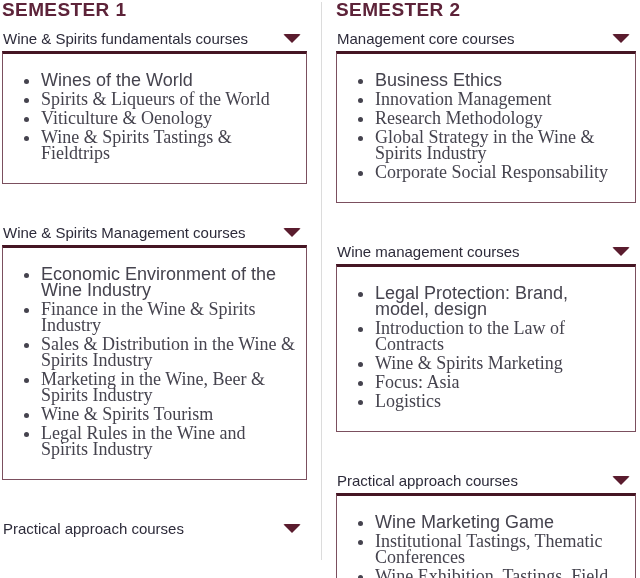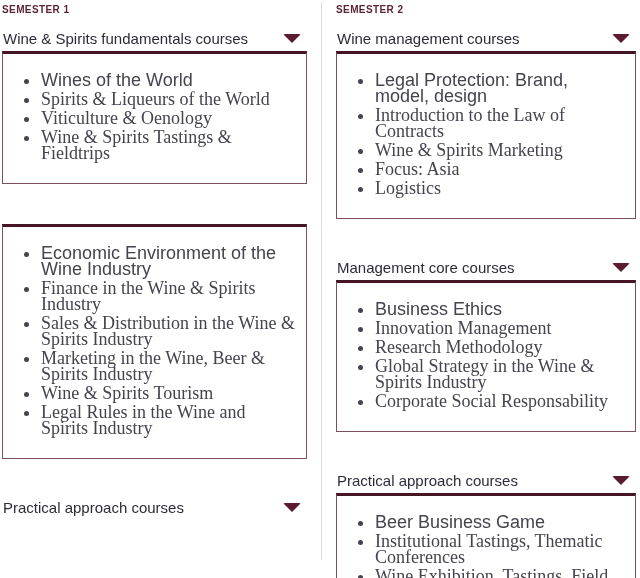--- a/index.html
+++ b/index.html
@@ -22,21 +22,21 @@
   .col-right { width: 300px; }
   .vdivider {
     flex: 0 0 1px;
     width: 1px;
     height: 558px;
     background: #dcdcdc;
     margin: 0 14px 0 14px;
   }
   .semester-title {
     color: #5d2339;
-    font-size: 10px;
+    font-size: 19px;
     font-weight: 700;
     letter-spacing: 0.4px;
     line-height: 16px;
     margin-bottom: 12px;
   }
   .section { margin-bottom: 40px; }
   .section:last-child { margin-bottom: 8px; }
   .sec-header {
     display: flex;
     align-items: center;
@@ -94,20 +94,24 @@
         <div class="sec-box">
           <ul>
             <li>Wines of the World</li>
             <li>Spirits &amp; Liqueurs of the World</li>
             <li>Viticulture &amp; Oenology</li>
             <li>Wine &amp; Spirits Tastings &amp; Fieldtrips</li>
           </ul>
         </div>
       </div>
       <div class="section">
+        <div class="sec-header">
+          <span class="sec-title">Wine &amp; Spirits Management courses</span>
+          <span class="caret"></span>
+        </div>
         <div class="sec-box">
           <ul>
             <li>Economic Environment of the Wine Industry</li>
             <li>Finance in the Wine &amp; Spirits Industry</li>
             <li>Sales &amp; Distribution in the Wine &amp; Spirits Industry</li>
             <li>Marketing in the Wine, Beer &amp; Spirits Industry</li>
             <li>Wine &amp; Spirits Tourism</li>
             <li>Legal Rules in the Wine and Spirits Industry</li>
           </ul>
         </div>
@@ -117,56 +121,56 @@
           <span class="sec-title">Practical approach courses</span>
           <span class="caret"></span>
         </div>
       </div>
     </div>
   <div class="vdivider"></div>
   <div class="column col-right">
       <div class="semester-title">SEMESTER 2</div>
       <div class="section">
         <div class="sec-header">
+          <span class="sec-title">Management core courses</span>
+          <span class="caret"></span>
+        </div>
+        <div class="sec-box">
+          <ul>
+            <li>Business Ethics</li>
+            <li>Innovation Management</li>
+            <li>Research Methodology</li>
+            <li>Global Strategy in the Wine &amp; Spirits Industry</li>
+            <li>Corporate Social Responsability</li>
+          </ul>
+        </div>
+      </div>
+      <div class="section">
+        <div class="sec-header">
           <span class="sec-title">Wine management courses</span>
           <span class="caret"></span>
         </div>
         <div class="sec-box">
           <ul>
             <li>Legal Protection: Brand, model, design</li>
             <li>Introduction to the Law of Contracts</li>
             <li>Wine &amp; Spirits Marketing</li>
             <li>Focus:  Asia</li>
             <li>Logistics</li>
           </ul>
         </div>
       </div>
       <div class="section">
         <div class="sec-header">
-          <span class="sec-title">Management core courses</span>
-          <span class="caret"></span>
-        </div>
-        <div class="sec-box">
-          <ul>
-            <li>Business Ethics</li>
-            <li>Innovation Management</li>
-            <li>Research Methodology</li>
-            <li>Global Strategy in the Wine &amp; Spirits Industry</li>
-            <li>Corporate Social Responsability</li>
-          </ul>
-        </div>
-      </div>
-      <div class="section">
-        <div class="sec-header">
           <span class="sec-title">Practical approach courses</span>
           <span class="caret"></span>
         </div>
         <div class="sec-box">
           <ul>
-            <li>Beer Business Game</li>
+            <li>Wine Marketing Game</li>
             <li>Institutional Tastings, Thematic Conferences</li>
             <li>Wine Exhibition, Tastings, Field Trips</li>
             <li>Job conferences</li>
           </ul>
         </div>
       </div>
     </div>
 </div>
 
 </body></html>

